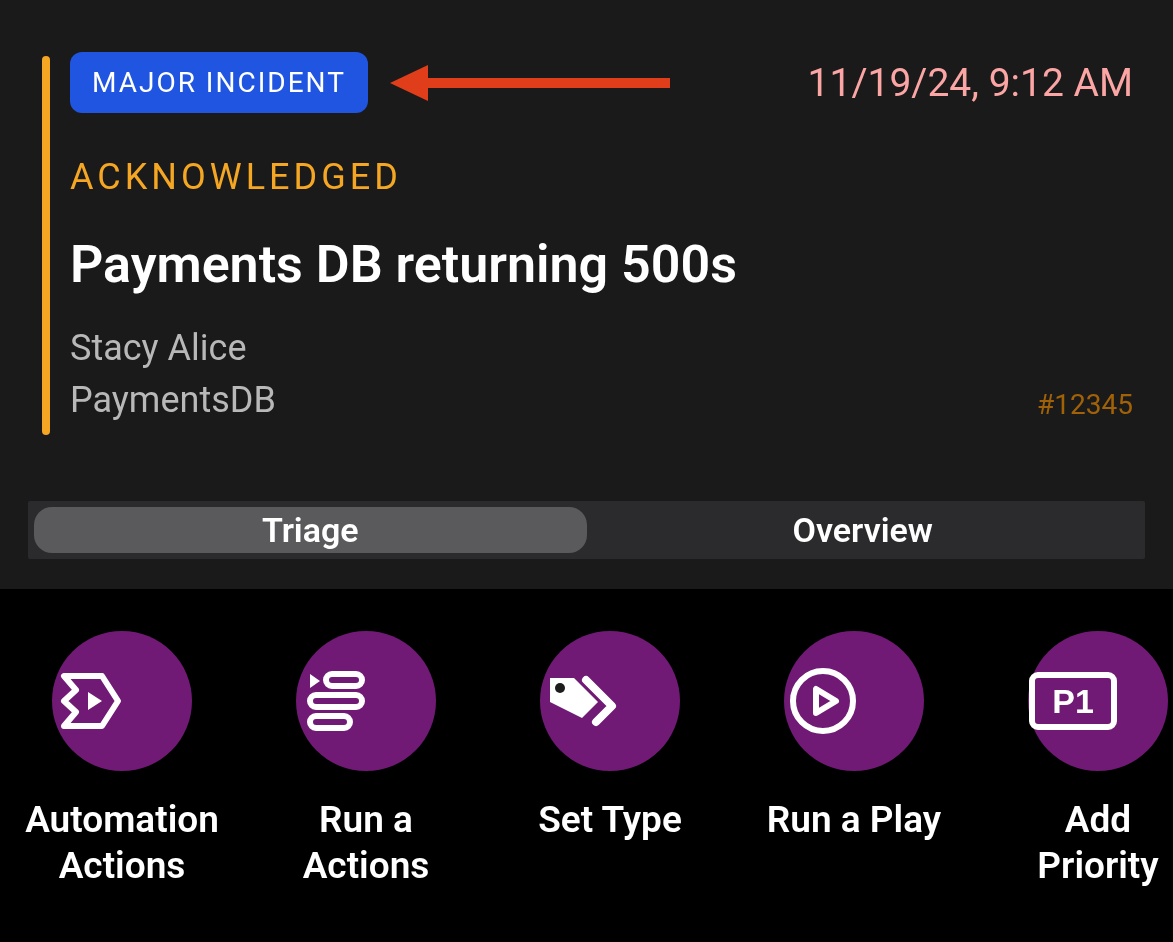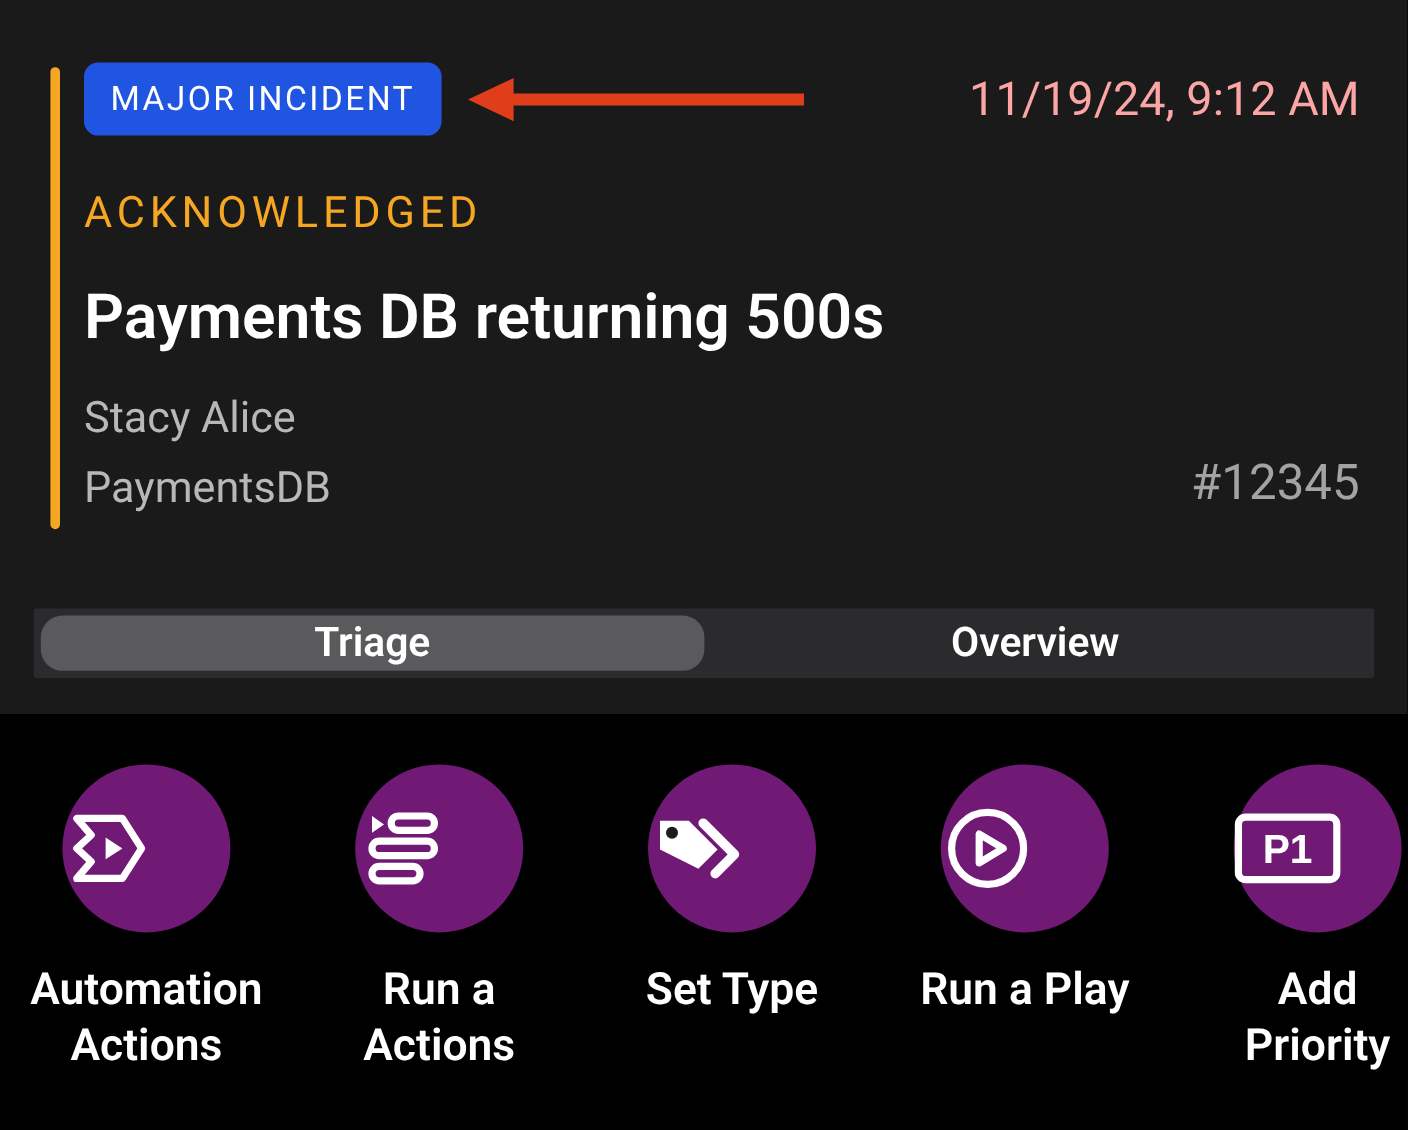--- a/index.html
+++ b/index.html
@@ -74,22 +74,22 @@
   .bottom-row {
     display: flex;
     justify-content: space-between;
     align-items: flex-end;
   }
   .service-name {
     color: #b8b8b8;
     font-size: 36px;
   }
   .incident-number {
-    color: #a3a3a3;
-    font-size: 41px;
+    color: #a16207;
+    font-size: 28px;
     margin-left: 20px;
   }
   .segmented-control {
     display: flex;
     margin: 60px 28px 0 28px;
     background: #2b2b2d;
     border-radius: 2px;
     padding: 6px;
     height: 58px;
   }

